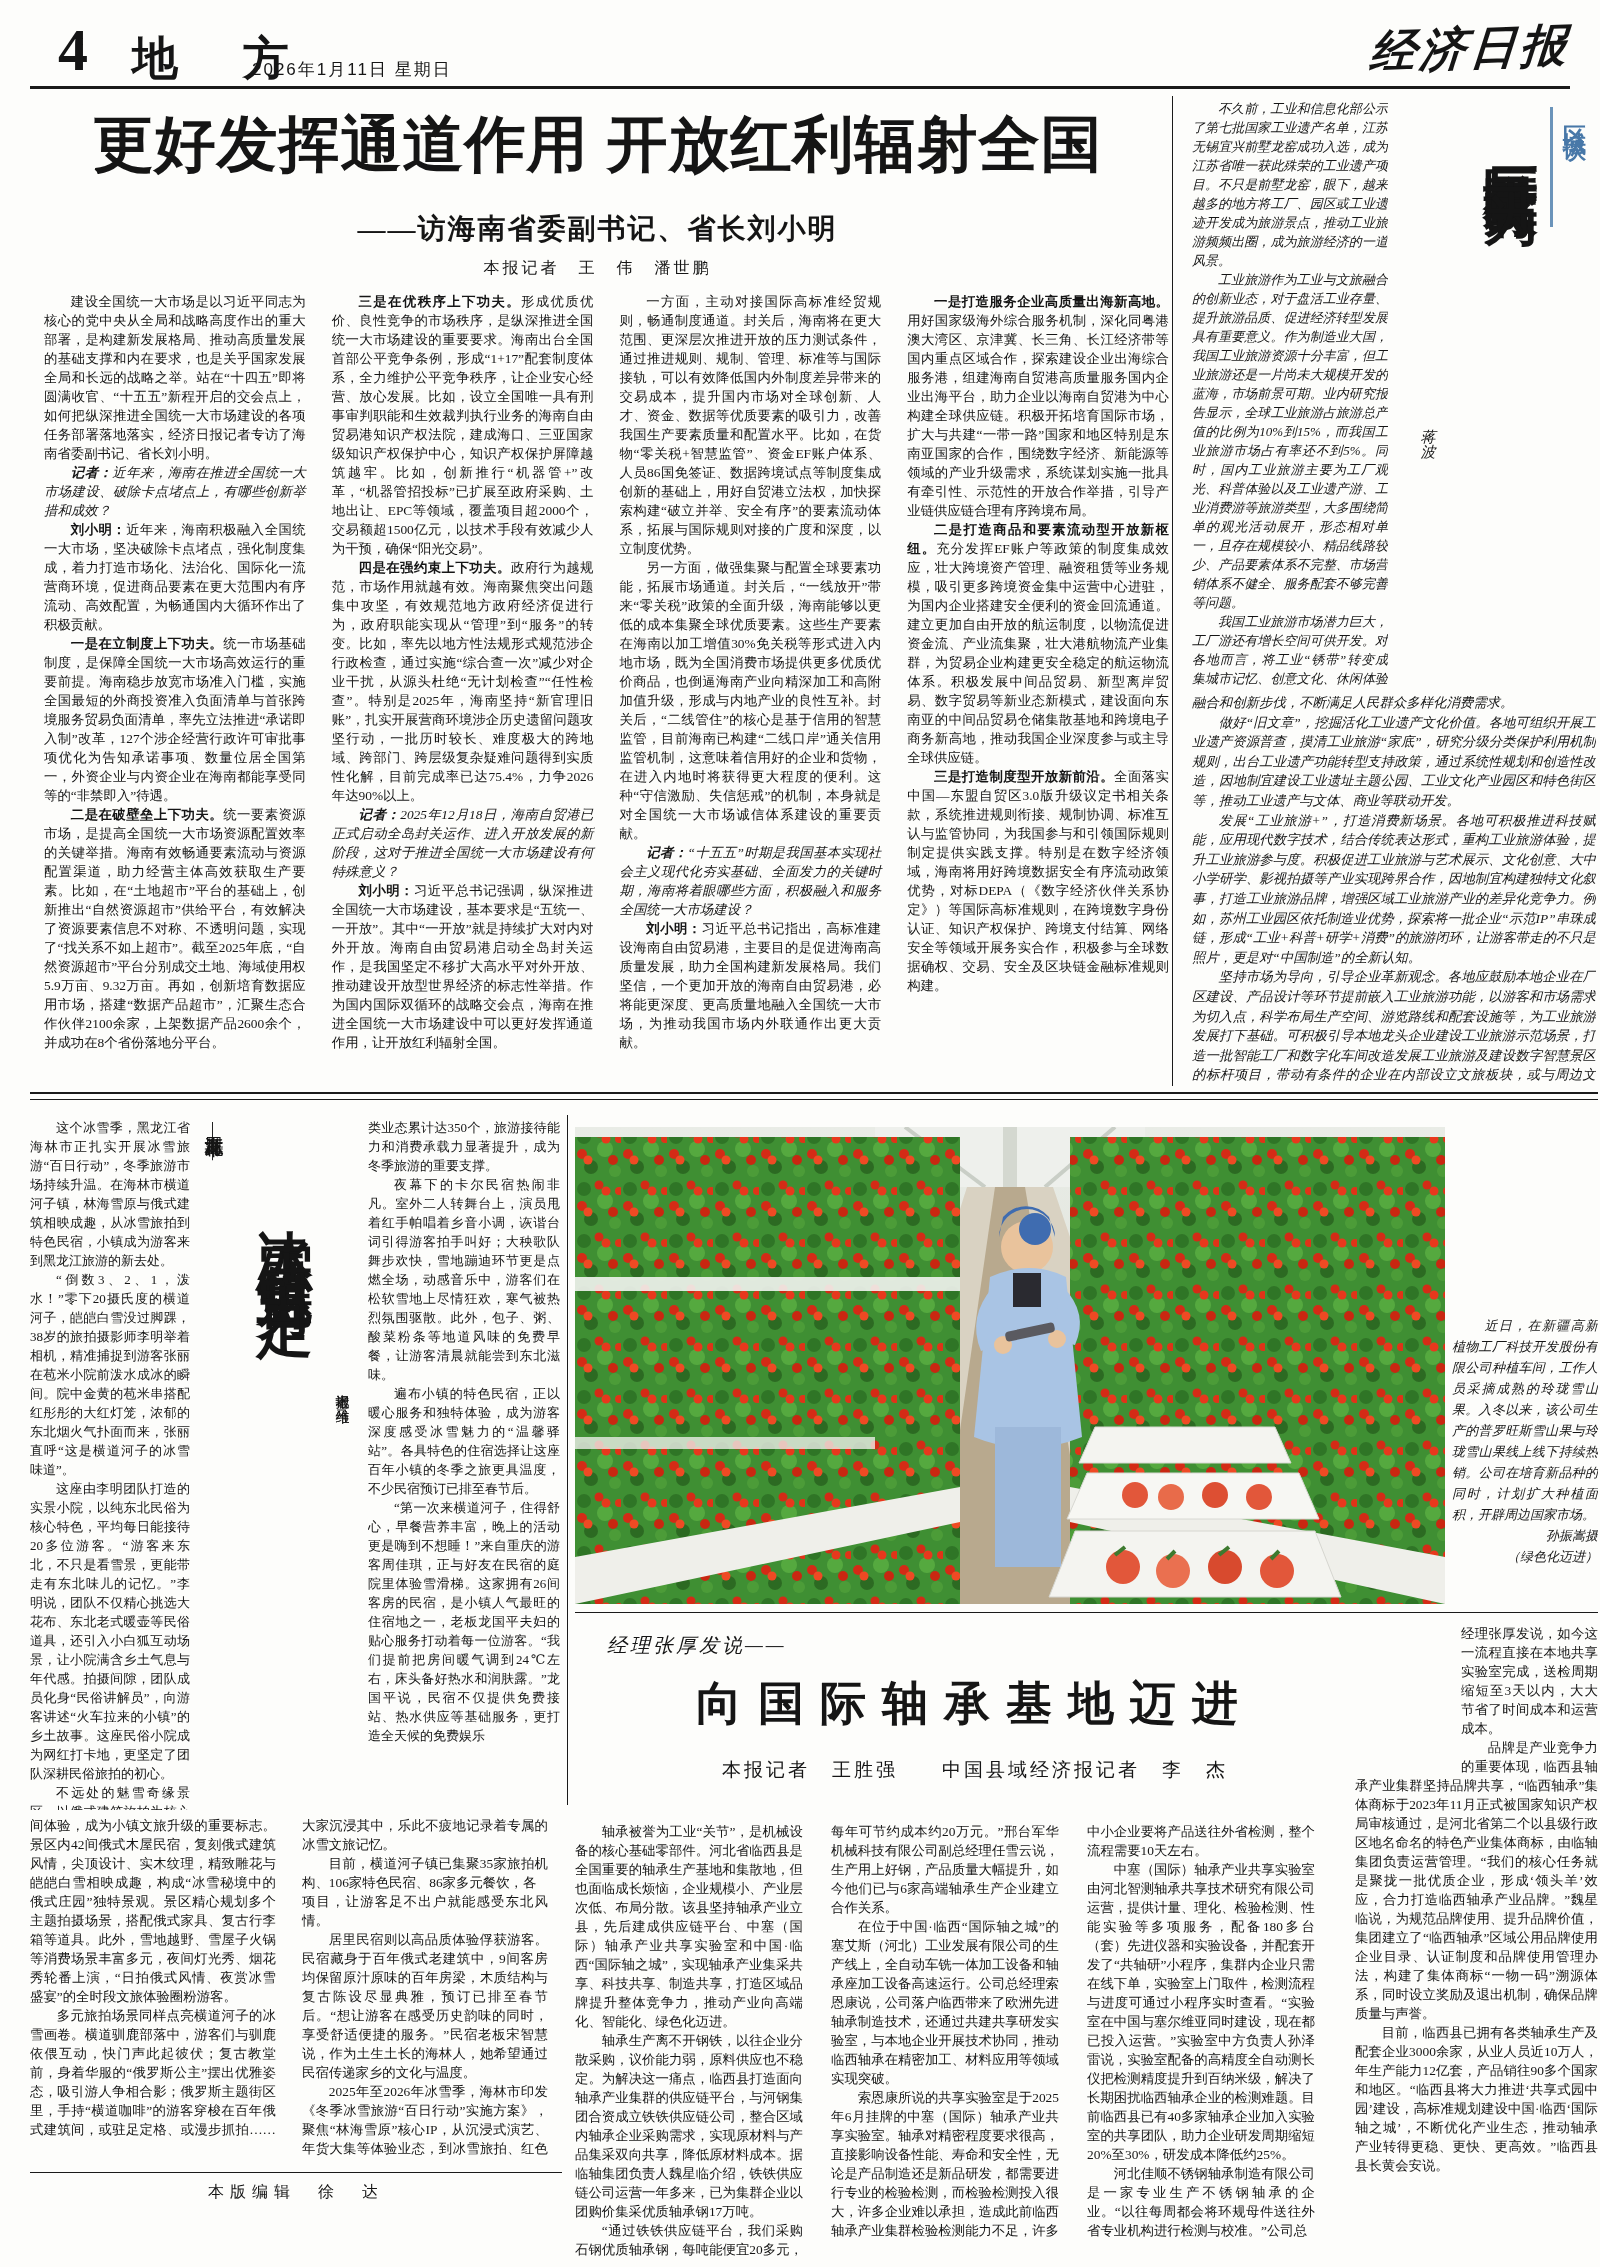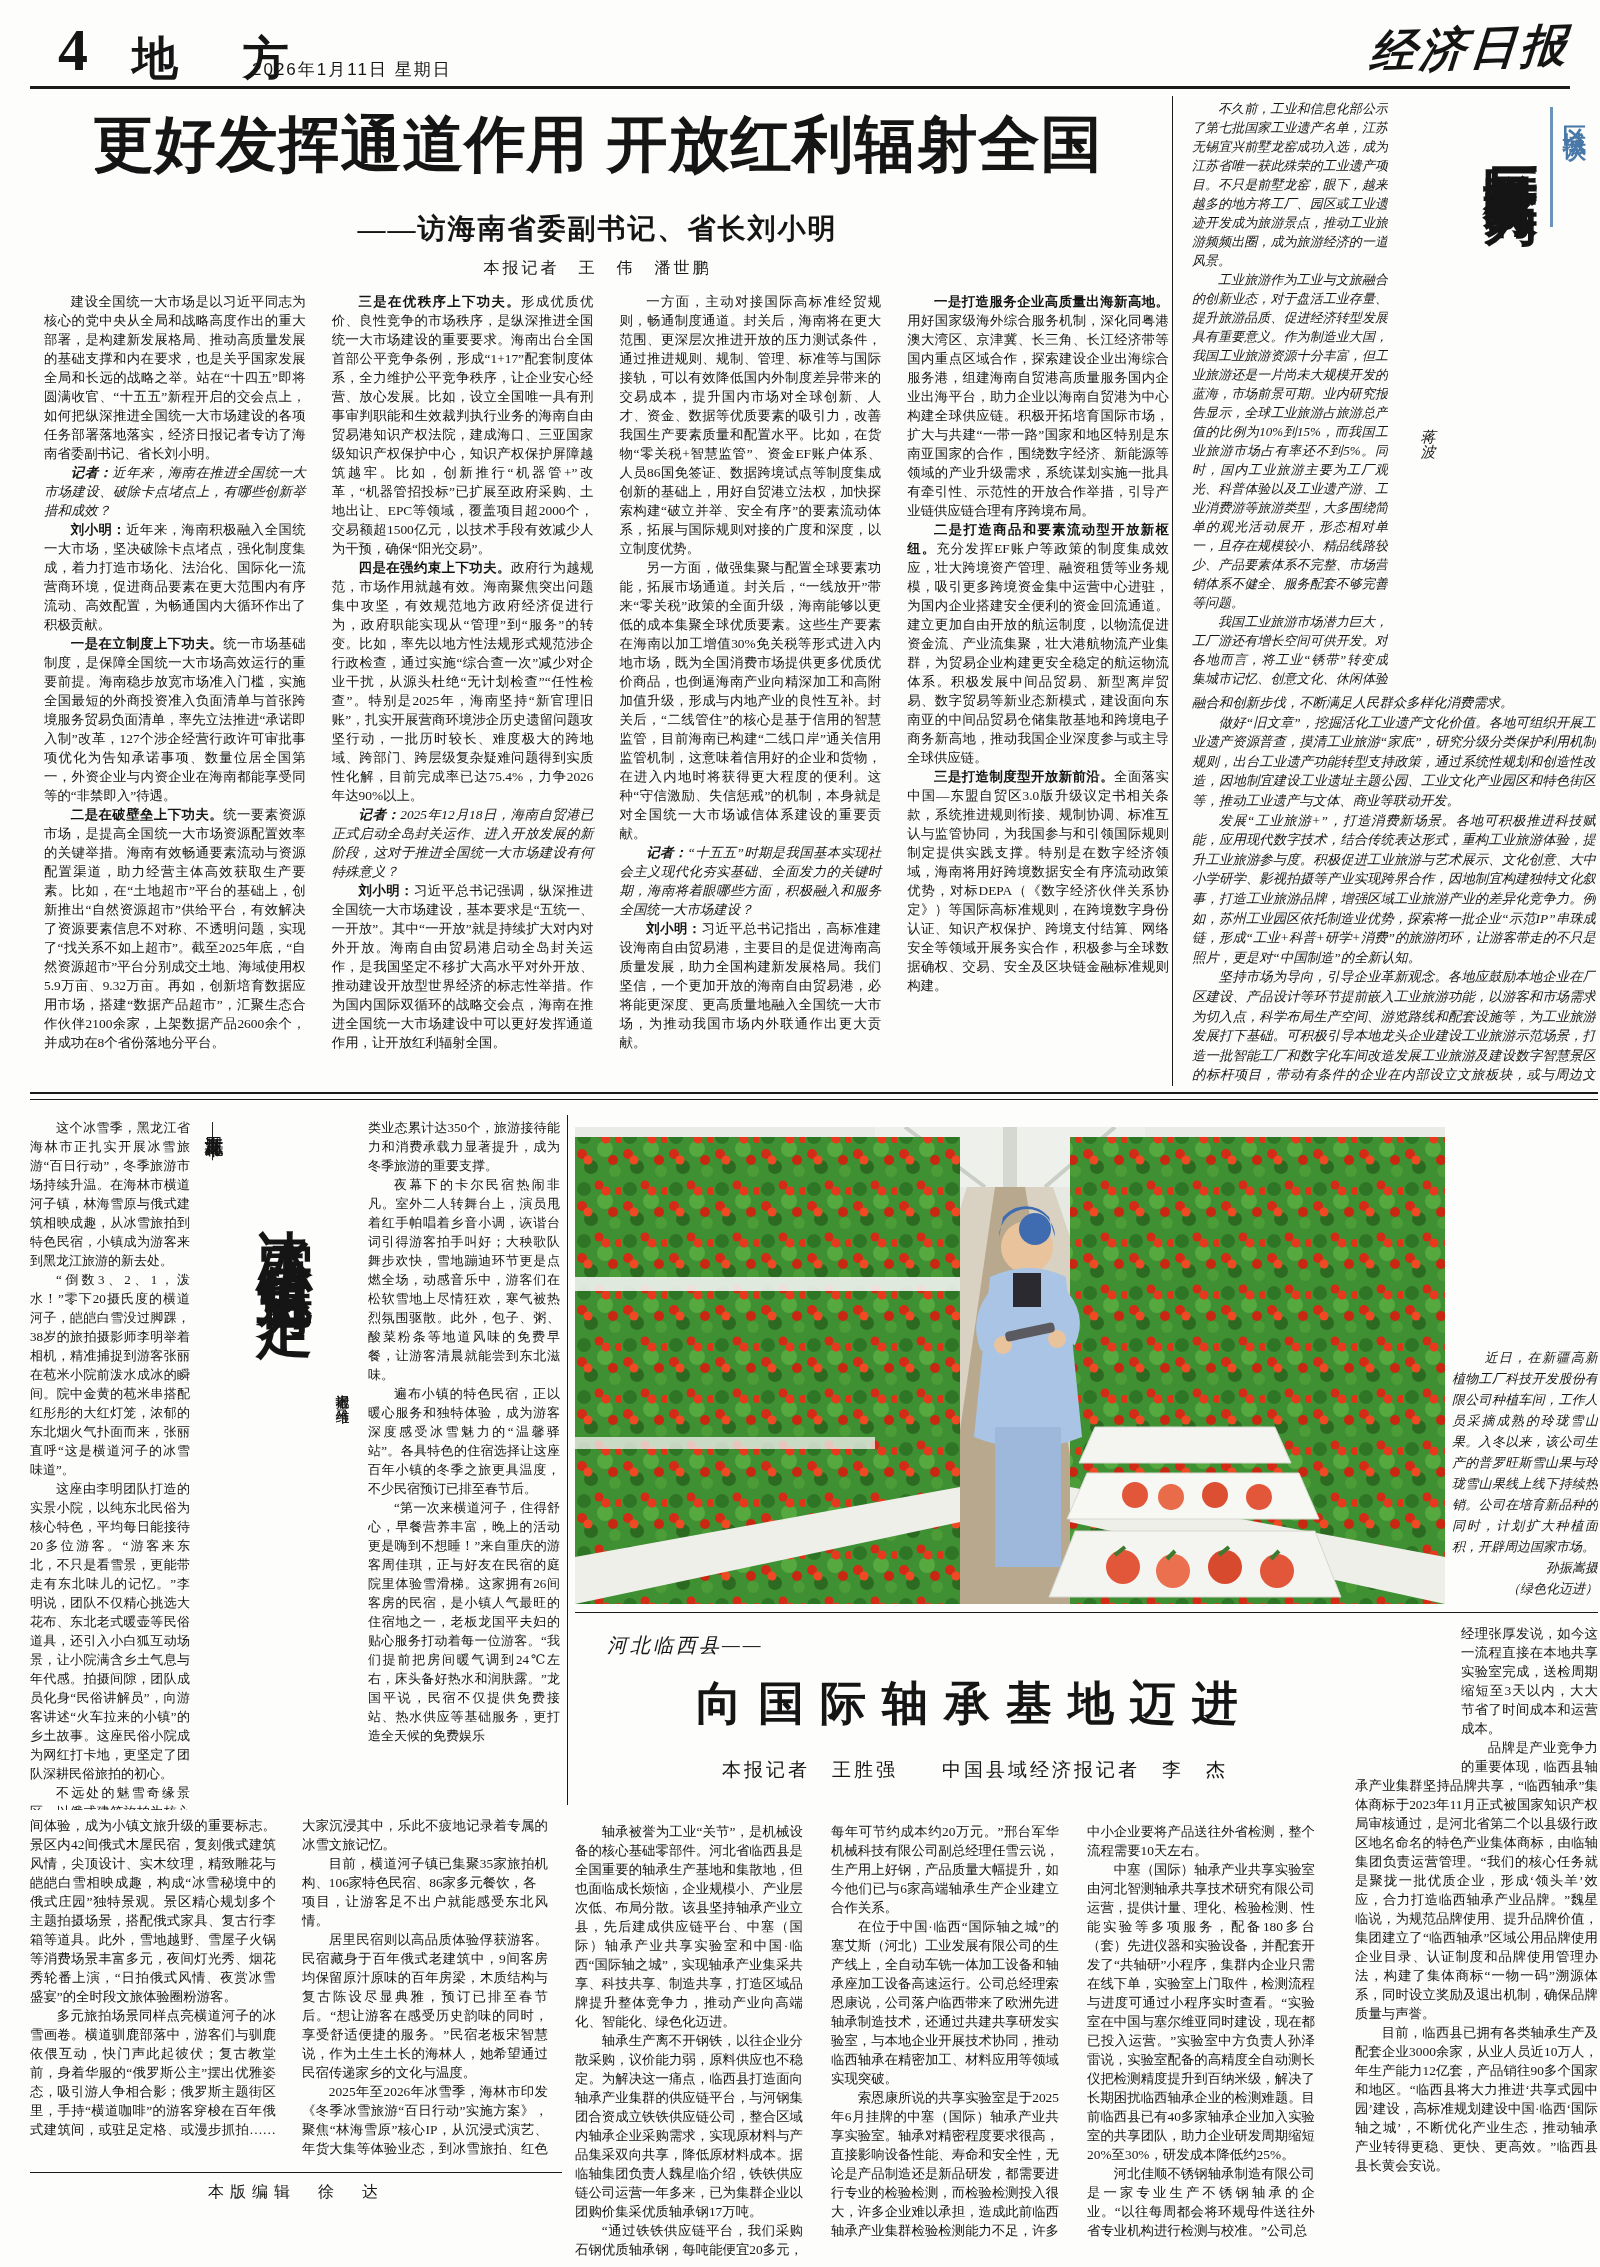--- a/index.html
+++ b/index.html
@@ -187,30 +187,30 @@
         <polygon points="500,404 740,404 766,470 474,470" fill="#f4f4f0" stroke="#d6d6d0"></polygon>
         <circle cx="548" cy="440" r="17" fill="#e2573a"></circle>
           <circle cx="598" cy="444" r="17" fill="#ea7050"></circle>
         <circle cx="650" cy="440" r="17" fill="#d84a2e"></circle>
           <circle cx="702" cy="444" r="17" fill="#e2573a"></circle>
         <path d="M540 428 l10 -8 M592 432 l8 -8 M644 428 l10 -8 M696 432 l8 -8" stroke="#3d7a2f" stroke-width="4"></path>
       </g>
     </svg>
   </div>
 
-  <div class="abs art kai" style="left:1452px;top:1315px;width:146px;height:290px;font-size:13px;line-height:21px;margin-top:32px;">
+  <div class="abs art kai" style="left:1452px;top:1315px;width:146px;height:290px;font-size:13px;line-height:21px;">
     <p style="margin:0;text-indent:2.5em;text-align:justify;">近日，在新疆高新植物工厂科技开发股份有限公司种植车间，工作人员采摘成熟的玲珑雪山果。入冬以来，该公司生产的普罗旺斯雪山果与玲珑雪山果线上线下持续热销。公司在培育新品种的同时，计划扩大种植面积，开辟周边国家市场。</p>
     <p class="credit" style="margin:0;">孙振嵩摄</p>
     <p class="credit" style="margin:0;">（绿色化迈进）</p>
   </div>
 
   <div class="rule" style="left:575px;top:1612px;width:1023px;height:1px;"></div>
 
   <div class="abs" style="left:575px;top:1632px;width:800px;">
-    <div class="kicker" style="margin-left:32px;">河北临西县——</div>
+    <div class="kicker" style="margin-left:32px;">经理张厚发说——</div>
     <div class="lxhead" style="text-align:center;margin-top:14px;">向国际轴承基地迈进</div>
     <div class="byline" style="text-align:center;margin-top:22px;font-size:19px;">本报记者　王胜强　　中国县域经济报记者　李　杰</div>
   </div>
   <div class="abs art cols3" style="left:575px;top:1822px;width:740px;height:445px;">
       <p>轴承被誉为工业“关节”，是机械设备的核心基础零部件。河北省临西县是全国重要的轴承生产基地和集散地，但也面临成长烦恼，企业规模小、产业层次低、布局分散。该县坚持轴承产业立县，先后建成供应链平台、中塞（国际）轴承产业共享实验室和中国·临西“国际轴之城”，实现轴承产业集采共享、科技共享、制造共享，打造区域品牌提升整体竞争力，推动产业向高端化、智能化、绿色化迈进。</p>
       <p>轴承生产离不开钢铁，以往企业分散采购，议价能力弱，原料供应也不稳定。为解决这一痛点，临西县打造面向轴承产业集群的供应链平台，与河钢集团合资成立铁铁供应链公司，整合区域内轴承企业采购需求，实现原材料与产品集采双向共享，降低原材料成本。据临轴集团负责人魏星临介绍，铁铁供应链公司运营一年多来，已为集群企业以团购价集采优质轴承钢17万吨。</p>
       <p>“通过铁铁供应链平台，我们采购石钢优质轴承钢，每吨能便宜20多元，每年可节约成本约20万元。”邢台军华机械科技有限公司副总经理任雪云说，生产用上好钢，产品质量大幅提升，如今他们已与6家高端轴承生产企业建立合作关系。</p>
       <p>在位于中国·临西“国际轴之城”的塞艾斯（河北）工业发展有限公司的生产线上，全自动车铣一体加工设备和轴承座加工设备高速运行。公司总经理索恩康说，公司落户临西带来了欧洲先进轴承制造技术，还通过共建共享研发实验室，与本地企业开展技术协同，推动临西轴承在精密加工、材料应用等领域实现突破。</p>
       <p>索恩康所说的共享实验室是于2025年6月挂牌的中塞（国际）轴承产业共享实验室。轴承对精密程度要求很高，直接影响设备性能、寿命和安全性，无论是产品制造还是新品研发，都需要进行专业的检验检测，而检验检测投入很大，许多企业难以承担，造成此前临西轴承产业集群检验检测能力不足，许多中小企业要将产品送往外省检测，整个流程需要10天左右。</p>
       <p>中塞（国际）轴承产业共享实验室由河北智测轴承共享技术研究有限公司运营，提供计量、理化、检验检测、性能实验等多项服务，配备180多台（套）先进仪器和实验设备，并配套开发了“共轴研”小程序，集群内企业只需在线下单，实验室上门取件，检测流程与进度可通过小程序实时查看。“实验室在中国与塞尔维亚同时建设，现在都已投入运营。”实验室中方负责人孙泽雷说，实验室配备的高精度全自动测长仪把检测精度提升到百纳米级，解决了长期困扰临西轴承企业的检测难题。目前临西县已有40多家轴承企业加入实验室的共享团队，助力企业研发周期缩短20%至30%，研发成本降低约25%。</p>

